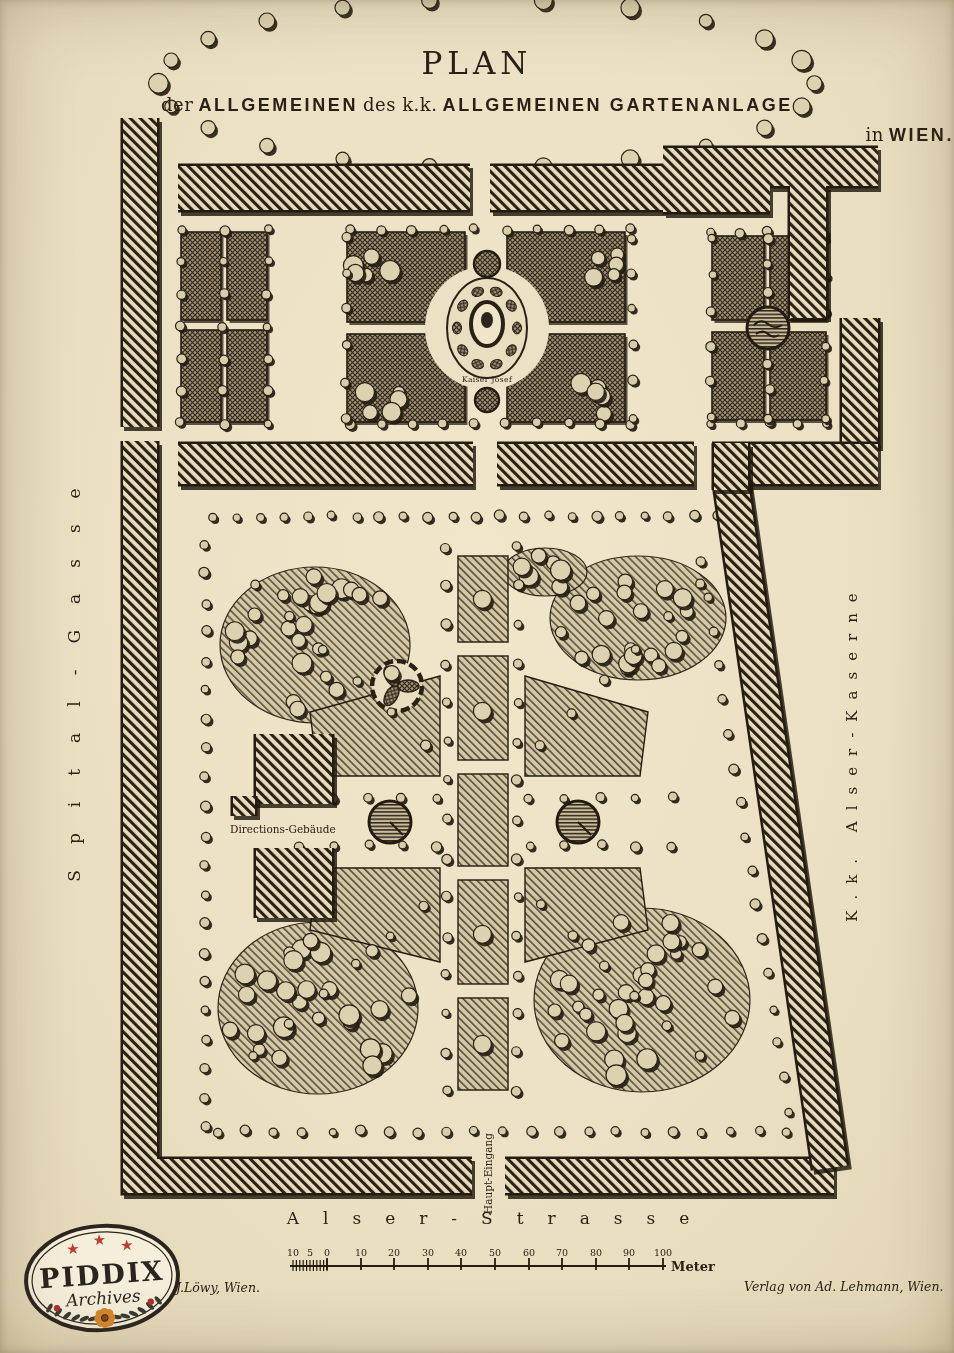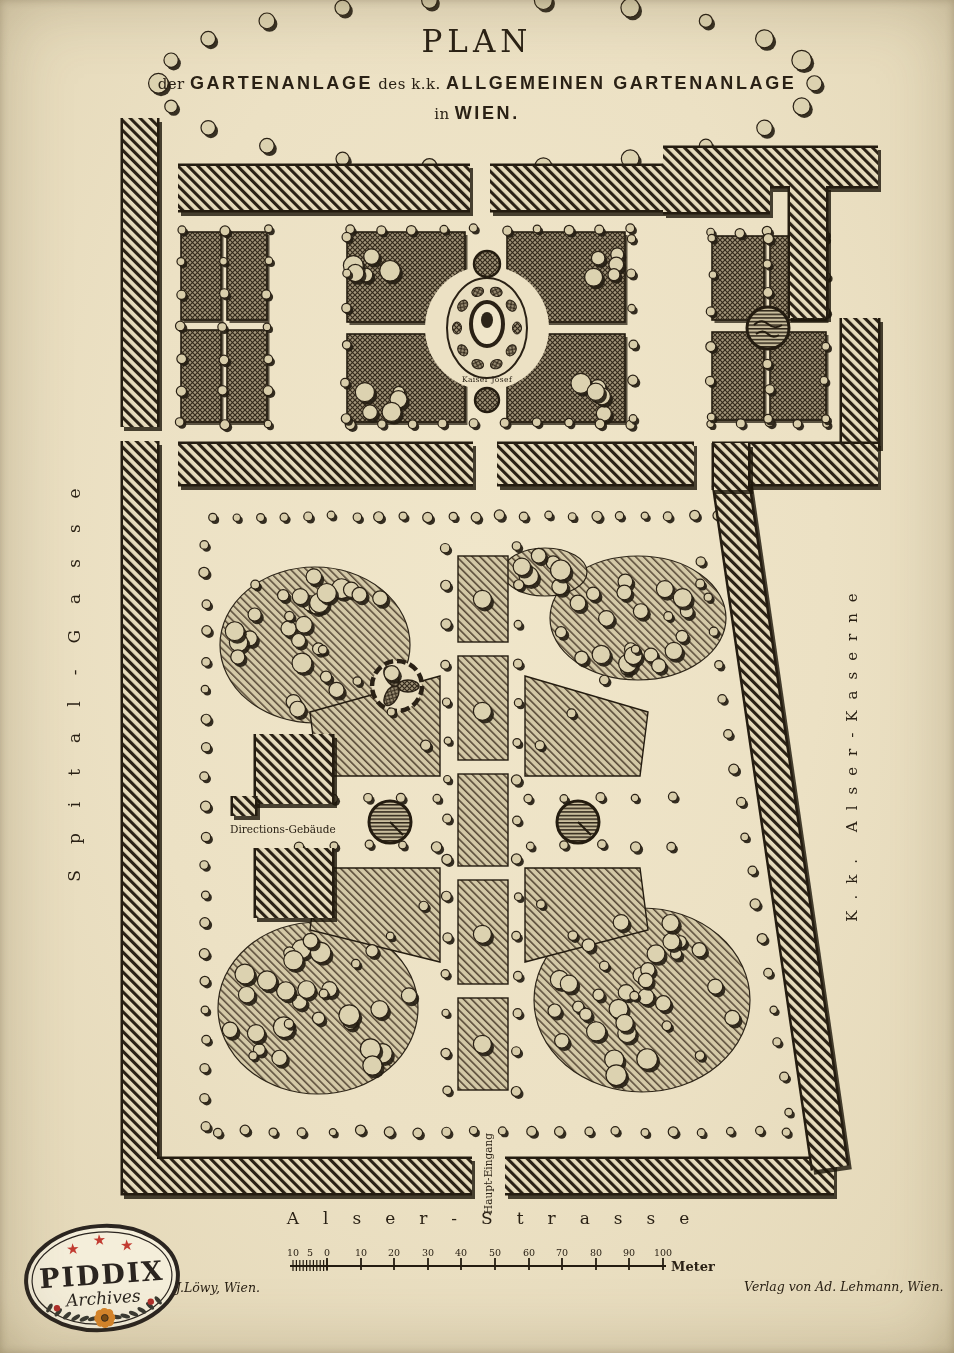--- a/index.html
+++ b/index.html
@@ -6,24 +6,24 @@
   .page{
     position:relative;width:954px;height:1353px;overflow:hidden;
     background:radial-gradient(ellipse at 50% 42%, #f0e6ca 0%, #ece1c4 52%, #e3d7b7 96%, #dcd0ae 100%);
     font-family:"DejaVu Serif", serif;color:#2a2115;
   }
   .page::after{content:"";position:absolute;inset:0;pointer-events:none;
     box-shadow:inset 0 0 70px rgba(95,75,40,.28), inset 0 0 8px rgba(60,45,20,.25);}
   .plan-svg{position:absolute;left:0;top:0;}
   
   .title{position:absolute;left:0;top:26px;width:100%;text-align:center;line-height:1;}
-  .t1{font-family:"DejaVu Serif",serif;font-size:31px;letter-spacing:5px;font-weight:400;}
+  .t1{font-family:"DejaVu Serif",serif;font-size:31px;letter-spacing:5px;font-weight:400;margin-top:22px;}
   .t2{margin-top:17px;}
-  .t3{margin-top:12px;}
-  .sm{font-family:"DejaVu Serif",serif;font-size:15px;letter-spacing:.5px;margin-top:44px;}
+  .t3{margin-top:12px;text-align:right;}
+  .sm{font-family:"DejaVu Serif",serif;font-size:18px;letter-spacing:.5px;margin-top:44px;}
   .bg{font-family:"Liberation Sans",sans-serif;font-size:18px;font-weight:700;letter-spacing:2.6px;}
   
   text{fill:#2a2115;}
   .street{font-family:"DejaVu Serif",serif;font-size:17px;}
   .streetR{font-family:"DejaVu Serif",serif;font-size:15px;}
   .maplabel{font-family:"DejaVu Serif",serif;font-size:10.5px;}
   .tinylabel{font-family:"DejaVu Serif",serif;font-size:7.5px;letter-spacing:.4px;}
   .scalenum{font-family:"DejaVu Serif",serif;font-size:9.5px;text-anchor:middle;}
   .scaleunit{font-family:"DejaVu Serif",serif;font-size:13px;font-weight:700;}
   .credit{font-family:"DejaVu Serif",serif;font-size:12.5px;font-style:italic;}
@@ -1044,21 +1044,21 @@
       <text class="scalenum" x="629" y="1256">90</text>
       <text class="scalenum" x="663" y="1256">100</text>
       <text class="scaleunit" x="671" y="1271">Meter</text>
     </g>
   </svg>
 
   <div class="title">
     <div class="t1">PLAN</div>
     <div class="t2">
       <span class="sm">der</span>
-      <span class="bg">GARTENANLAGE</span>
+      <span class="bg">ALLGEMEINEN</span>
       <span class="sm">des k.k.</span>
       <span class="bg">ALLGEMEINEN GARTENANLAGE</span>
     </div>
     <div class="t3">
       <span class="sm">in</span>
       <span class="bg">WIEN.</span>
     </div>
   </div>
 
   <svg class="badge" width="160" height="112" viewBox="0 0 160 112">

